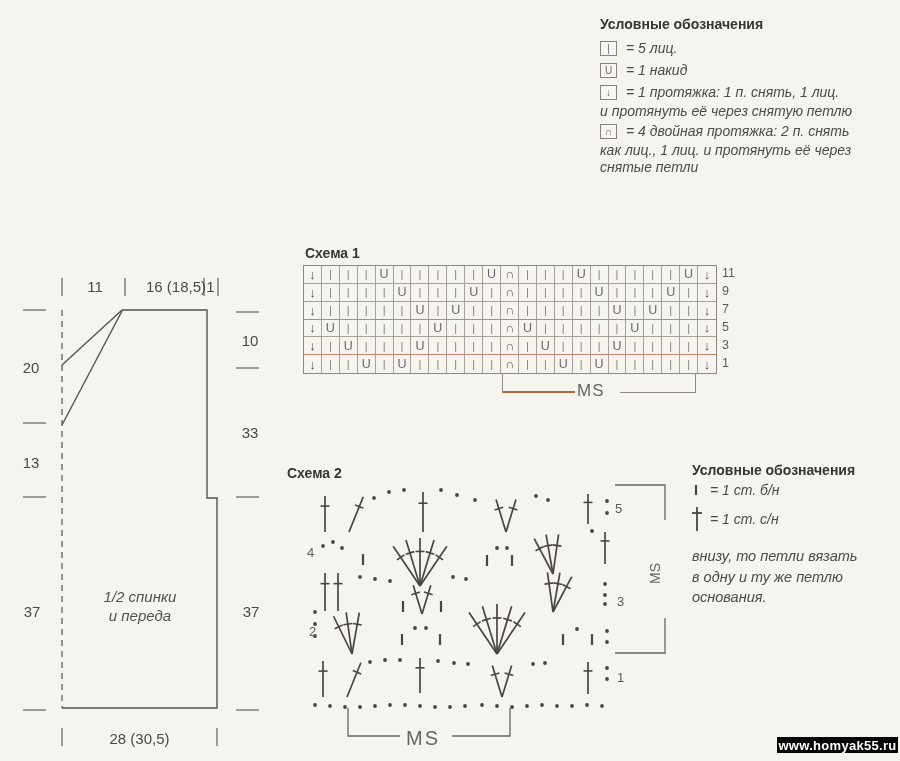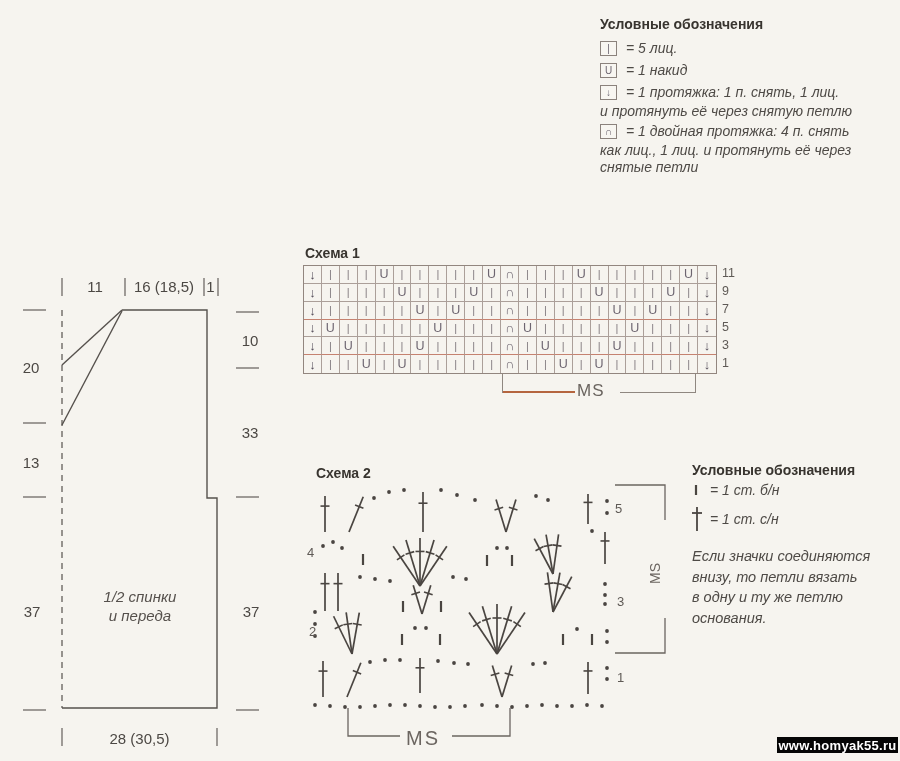--- a/index.html
+++ b/index.html
@@ -35,21 +35,21 @@
   .brk{background:#8f8780;}
   .ms-text{font-size:17px;color:#6b6560;letter-spacing:1px;}
   
   .meas{font-size:15px;color:#4c4844;text-align:center;}
   .gname{font-style:italic;font-size:15px;color:#55504c;text-align:center;line-height:1.25;}
   
   .cl{left:692px;top:462px;width:205px;}
   .cl .line{display:flex;align-items:center;margin-top:4px;}
   .cl .g{flex:0 0 18px;display:flex;justify-content:flex-start;align-items:center;}
   .cl .note{margin-top:14px;font-style:italic;font-size:14.5px;color:#4e4a46;line-height:1.42;}
-  .s2-title{left:316px;top:465px;}
+  .s2-title{left:287px;top:465px;}
   
   .wm{left:777px;top:737px;width:121px;height:16px;background:#050505;color:#ffffff;
       display:flex;align-items:center;justify-content:center;font-weight:bold;
       font-size:13px;letter-spacing:0.3px;}
 </style>
 </head>
 <body>
 
 <div class="page">
 
@@ -65,21 +65,21 @@
     </div>
     <div class="line">
       <span class="symbox">↓</span>
       <span class="ital">= 1 протяжка: 1 п. снять, 1 лиц.</span>
     </div>
     <div class="line cont">
       <span class="ital">и протянуть её через снятую петлю</span>
     </div>
     <div class="line">
       <span class="symbox">∩</span>
-      <span class="ital">= 1 двойная протяжка: 4 п. снять</span>
+      <span class="ital">= 4 двойная протяжка: 2 п. снять</span>
     </div>
     <div class="line cont">
       <span class="ital">как лиц., 1 лиц. и протянуть её через</span>
     </div>
     <div class="line cont">
       <span class="ital">снятые петли</span>
     </div>
   </div>
 
   <div class="abs sec-title s1-title">Схема 1</div>
@@ -254,21 +254,21 @@
         <line x1="221" y1="460" x2="244" y2="460"></line>
       <line x1="47" y1="28" x2="47" y2="46"></line>
         <line x1="110" y1="28" x2="110" y2="46"></line>
       <line x1="189" y1="28" x2="189" y2="46"></line>
         <line x1="203" y1="28" x2="203" y2="46"></line>
       <line x1="47" y1="478" x2="47" y2="496"></line>
         <line x1="202" y1="478" x2="202" y2="496"></line>
     </g>
   </svg>
   <div class="abs meas" style="left:80px;top:278px;width:30px;">11</div>
-  <div class="abs meas" style="left:125px;top:278px;width:78px;">16 (18,5)</div>
+  <div class="abs meas" style="left:125px;top:278px;width:78px;padding-left:12px;">16 (18,5)</div>
   <div class="abs meas" style="left:203px;top:278px;width:15px;">1</div>
   <div class="abs meas" style="left:16px;top:359px;width:30px;">20</div>
   <div class="abs meas" style="left:16px;top:454px;width:30px;">13</div>
   <div class="abs meas" style="left:16px;top:603px;width:32px;">37</div>
   <div class="abs meas" style="left:235px;top:332px;width:30px;">10</div>
   <div class="abs meas" style="left:235px;top:424px;width:30px;">33</div>
   <div class="abs meas" style="left:235px;top:603px;width:32px;">37</div>
   <div class="abs meas" style="left:92px;top:730px;width:95px;">28 (30,5)</div>
   <div class="abs gname" style="left:70px;top:588px;width:140px;">
     <div>1/2 спинки</div>
@@ -534,21 +534,20 @@
     <div class="line" style="margin-top:8px;">
       <span class="g">
         <svg width="12" height="26">
             <line x1="5" y1="1" x2="5" y2="25" stroke="#4a4541" stroke-width="1.8"></line>
         <line x1="0" y1="7" x2="10" y2="7" stroke="#4a4541" stroke-width="1.8"></line>
           </svg>
       </span>
       <span class="ital">= 1 ст. с/н</span>
     </div>
     <div class="note">
-      <div>Если значки соединяются</div>
       <div>внизу, то петли вязать</div>
       <div>в одну и ту же петлю</div>
       <div>основания.</div>
     </div>
   </div>
 
   <div class="abs wm">www.homyak55.ru</div>
 </div>
 
 </body></html>

